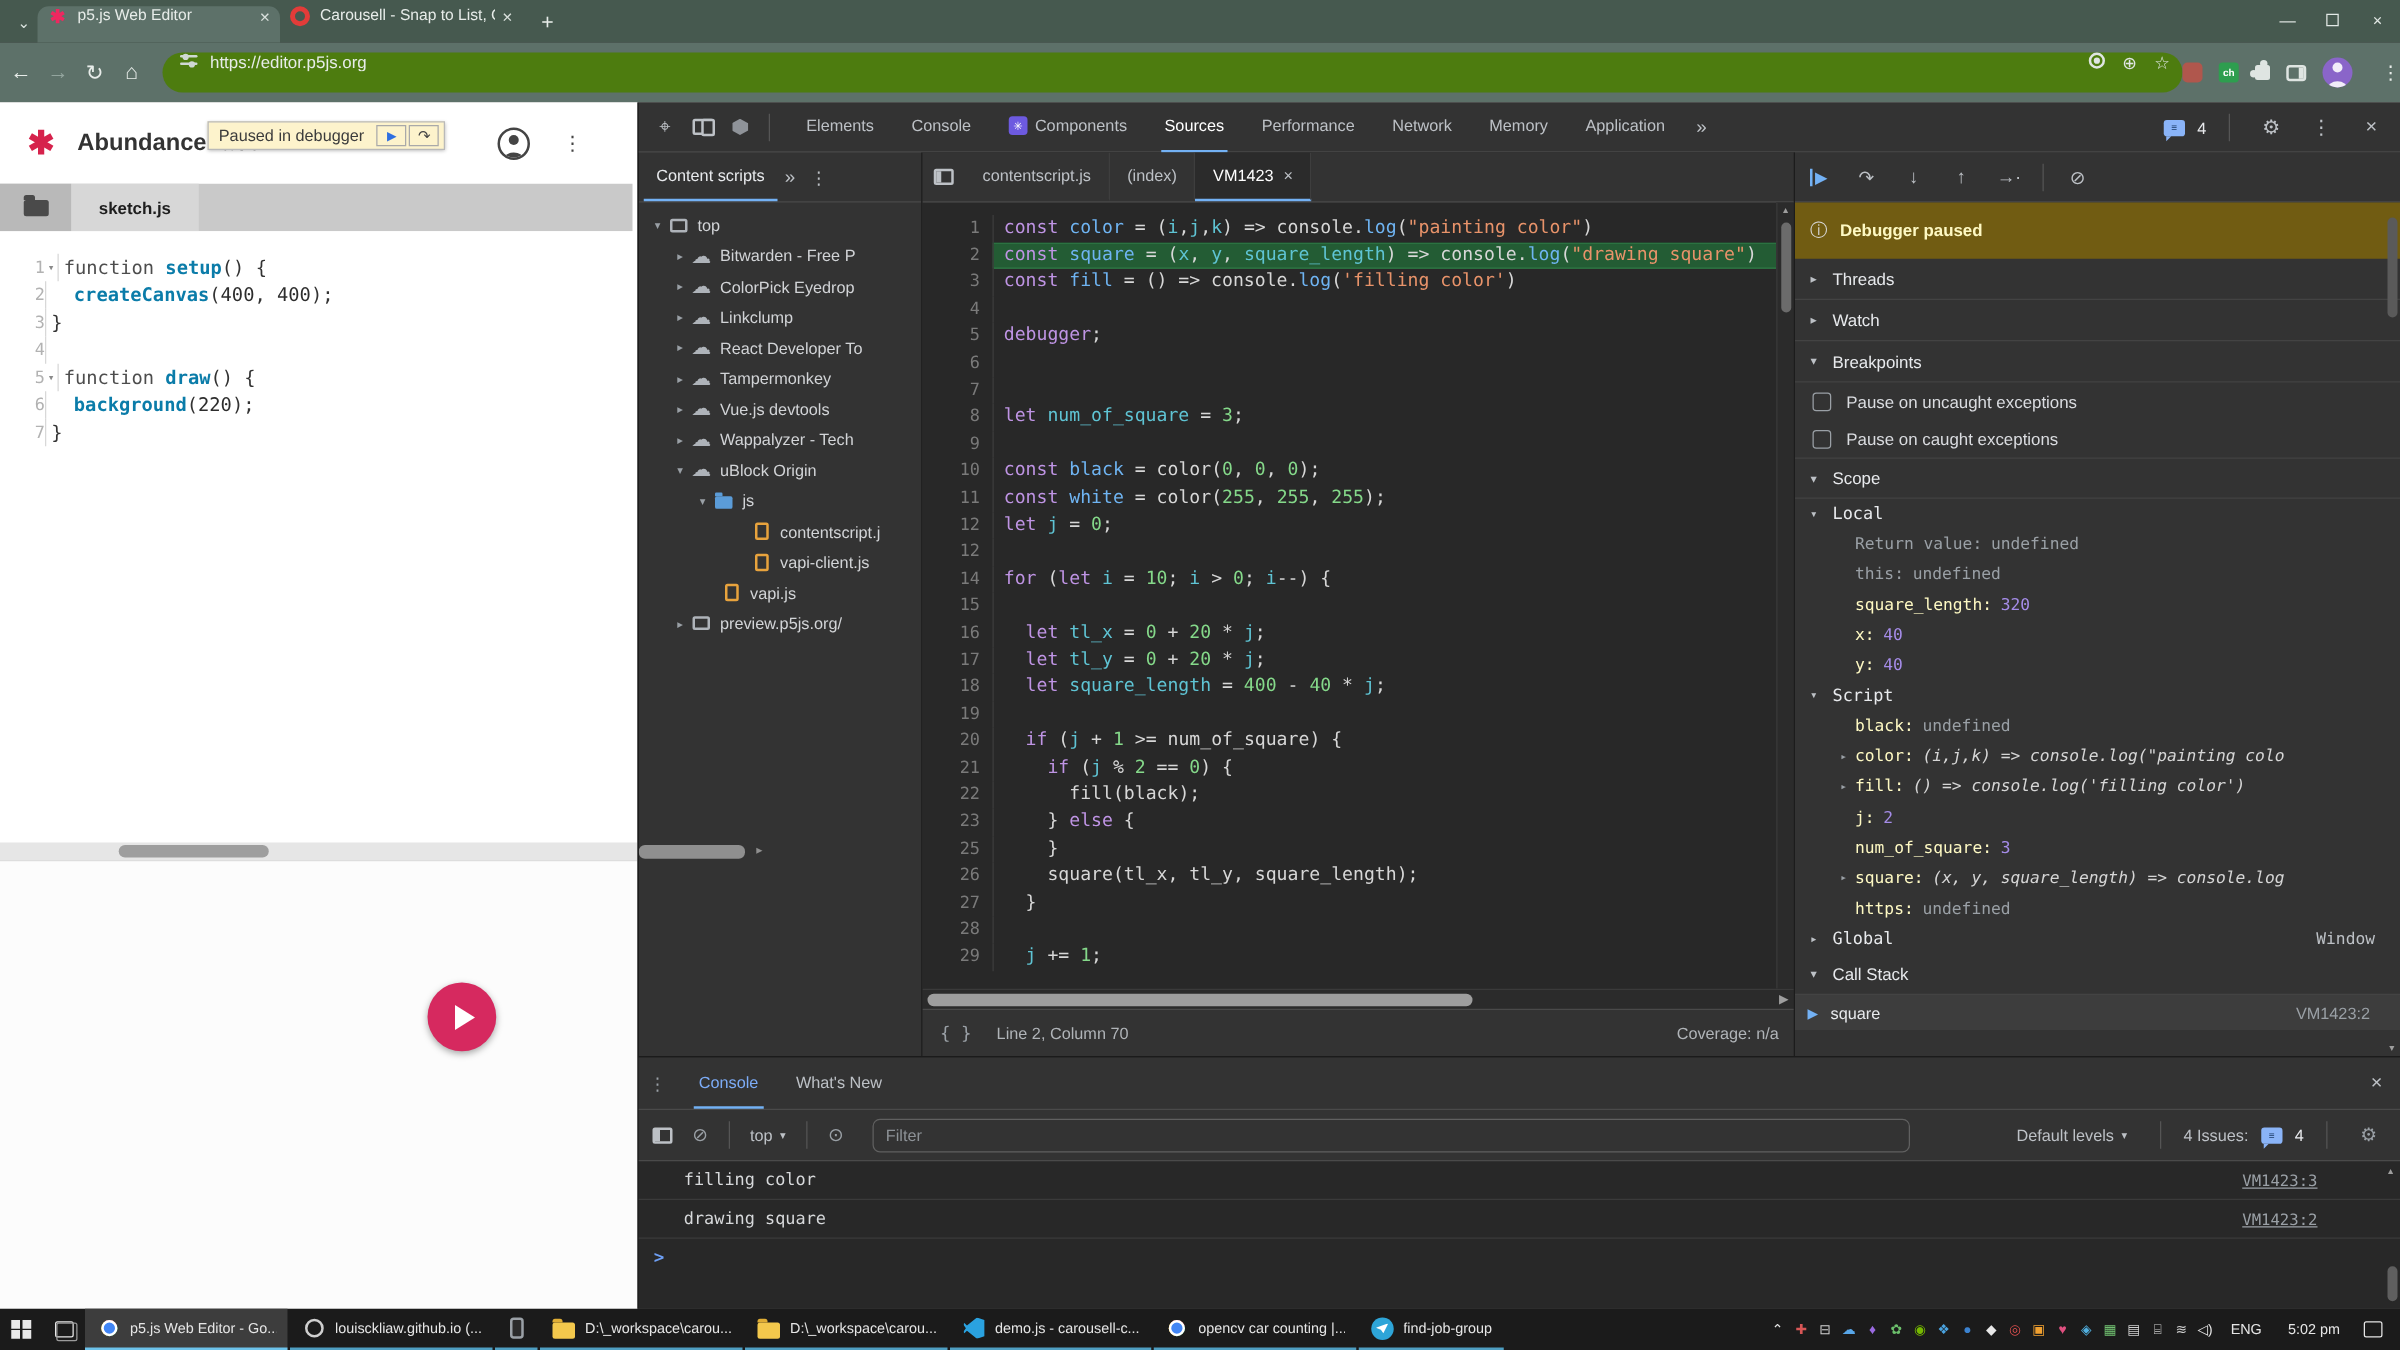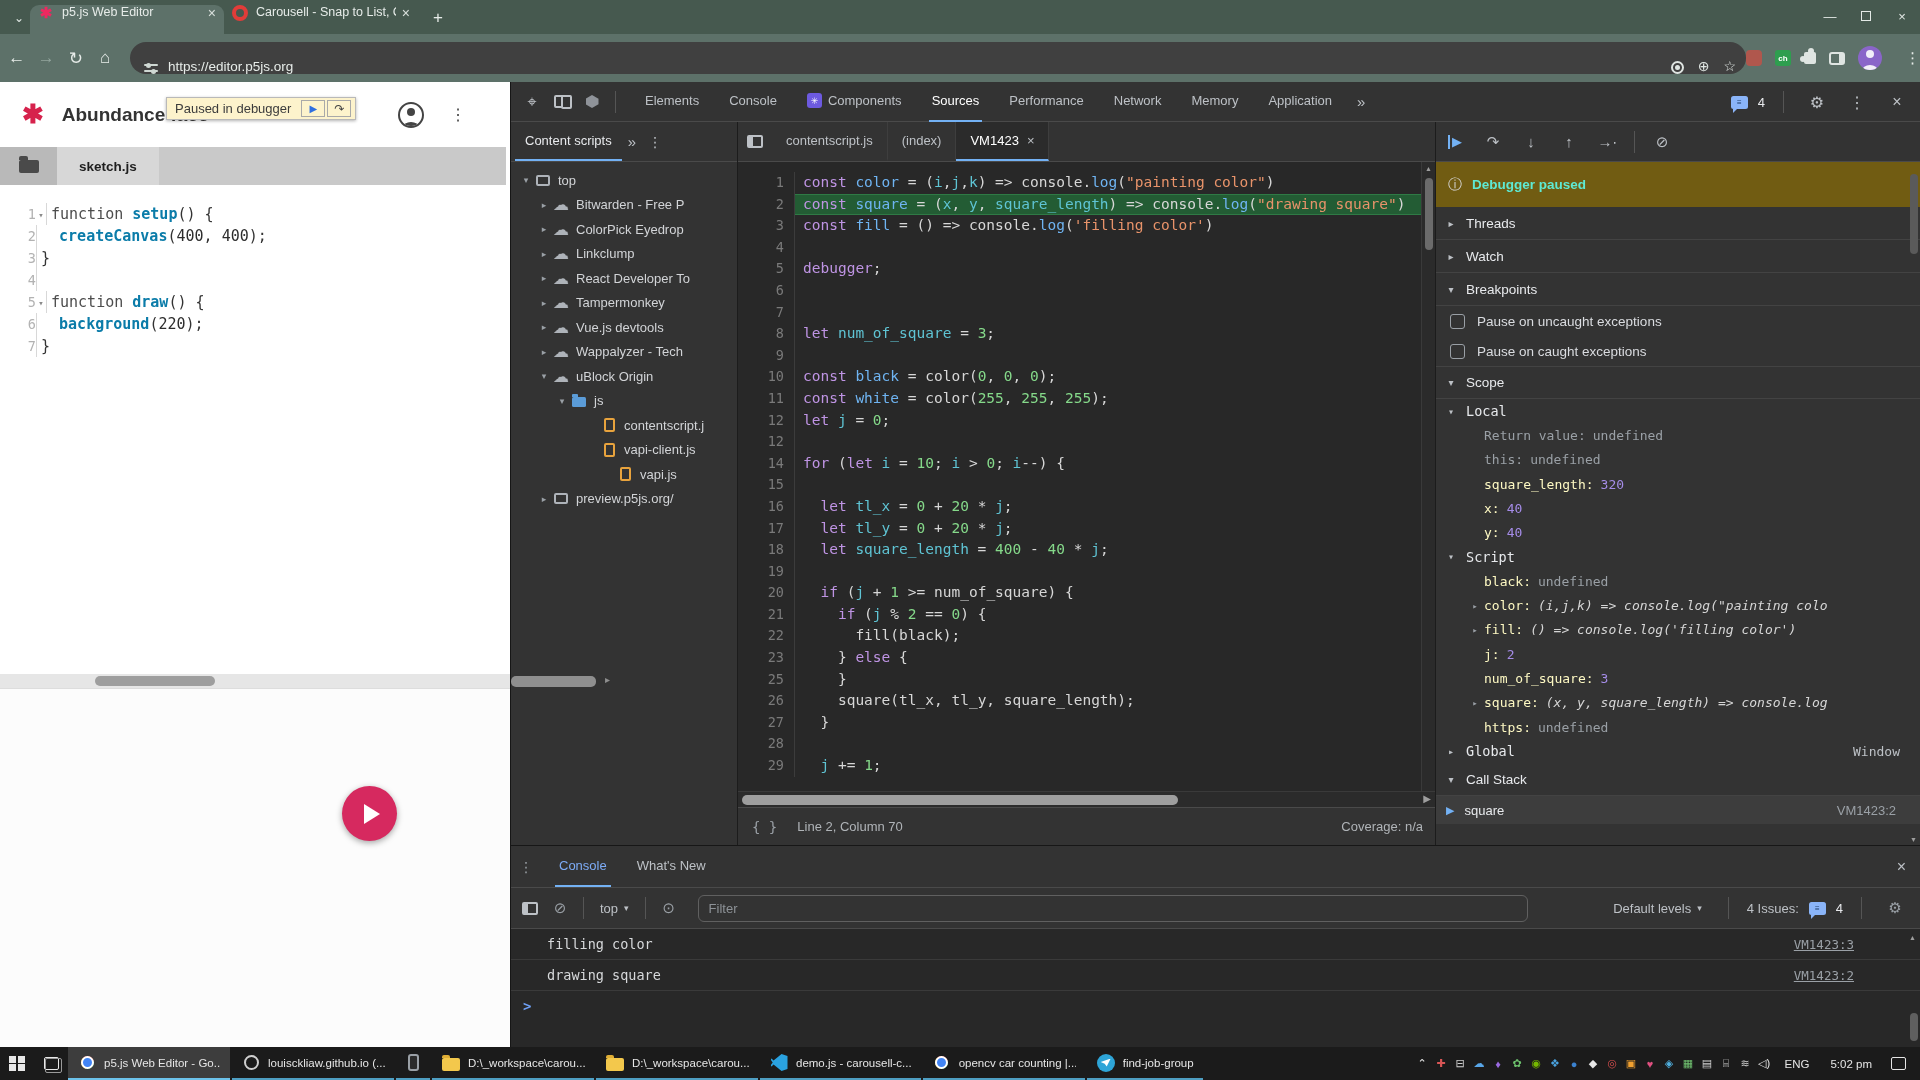--- a/index.html
+++ b/index.html
@@ -21,21 +21,21 @@
   .btab .ttl{flex:1;overflow:hidden;white-space:nowrap}
   .btab .tclose{color:#d9e0dc;font-size:14px;margin-left:6px}
   .newtab{width:24px;height:24px;margin:0 0 4px 8px;color:#e7ece9;font-size:17px;display:flex;align-items:center;justify-content:center}
   .wincontrols{position:absolute;right:0;top:0;height:32px;display:flex}
   .wc{width:36px;height:32px;display:flex;align-items:center;justify-content:center;color:#e3e9e6;font-size:13px}
   .wc .maxbox{width:10px;height:10px;border:1.5px solid #e3e9e6}
 
   .btoolbar{position:absolute;top:34px;left:0;right:0;height:48px;background:#5d7169;display:flex;align-items:center}
   .navbtn{width:30px;height:30px;display:flex;align-items:center;justify-content:center;font-size:17px;color:#e7ece9;margin-left:4px}
   .navbtn.dim{color:#93a59e}
-  .omnibox{height:32px;background:#404040;border-radius:16px;margin-left:12px;display:flex;align-items:flex-end;
+  .omnibox{height:32px;background:#4d7c0f;border-radius:16px;margin-left:12px;display:flex;align-items:flex-start;
     flex:none;width:1616px;padding:0 10px 0 14px;color:#e7ece9}
   .omni-url{font-size:13.5px;margin-left:10px;flex:1;white-space:nowrap;overflow:hidden}
   .tune{width:14px;height:12px;position:relative;flex:none}
   .tune::before,.tune::after{content:"";position:absolute;left:0;right:0;height:2px;background:#cfd8d3;border-radius:2px}
   .tune::before{top:2px}.tune::after{bottom:2px}
   .tune i{position:absolute;width:5px;height:5px;border-radius:50%;background:#cfd8d3}
   .tune i.a{top:0.5px;left:2px}.tune i.b{bottom:0.5px;right:2px}
   .omni-ic{margin-left:14px;color:#dfe5e2;font-size:14px;flex:none;display:flex;align-items:center;justify-content:center}
   .lens{width:13px;height:13px;border:2px solid #dfe5e2;border-radius:50%;position:relative}
   .lens::after{content:"";position:absolute;inset:2px;border-radius:50%;background:#dfe5e2}
@@ -161,21 +161,21 @@
   .sb-pp{margin-left:14px;font-family:"DejaVu Sans Mono",monospace;font-size:14px;color:#9aa0a6}
   .sb-pos{margin-left:20px}
   .sb-cov{margin-left:auto;margin-right:12px}
 
   .dt-side{width:484px;display:flex;flex-direction:column;position:relative;overflow:hidden;background:#333}
   .dbgbar{height:40px;border-bottom:1px solid #4a4a4a;display:flex;align-items:center;flex:none}
   .dbg-ic{width:38px;height:28px;display:flex;align-items:center;justify-content:center;font-size:15px;color:#bdc1c6;flex:none}
   .resume{color:#73b1f4;border-left:2.5px solid #73b1f4;padding-left:2px;font-size:13px;height:14px;line-height:14px}
   .banner{height:45px;background:#715c12;display:flex;align-items:center;flex:none}
   .banner .info{color:#d8d8d8;font-size:14px;margin-left:12px}
-  .banner .btxt{color:#5eead4;font-weight:bold;font-size:13.5px;margin-left:10px}
+  .banner .btxt{color:#fef9c3;font-weight:bold;font-size:13.5px;margin-left:10px}
   .secrow{height:33px;display:flex;align-items:center;border-bottom:1px solid #434343;flex:none}
   .secarr{width:30px;text-align:center;color:#bdc1c6;font-size:10px;flex:none}
   .seclbl{color:#e8eaed;font-size:13.5px}
   .cbrow{height:30px;display:flex;align-items:center;flex:none}
   .cbox{width:15px;height:15px;border:1.5px solid #9aa0a6;border-radius:3px;margin-left:14px;flex:none}
   .cblbl{color:#dadce0;font-size:13.5px;margin-left:12px}
   .scopewrap{flex:none}
   .s-row{height:24.3px;display:flex;align-items:center;font-family:"DejaVu Sans Mono",monospace;font-size:13px;
     padding-left:48px;white-space:nowrap;overflow:hidden}
   .s-row.hdr{padding-left:0}
@@ -549,21 +549,21 @@
               </div>
 
               <div class="trow" style="padding-left: 74px;">
                 <span class="tarr"></span>
                 <span class="ticn">
                   <span class="i-file"></span>
                 </span>
                 <span class="tlabel">vapi-client.js</span>
               </div>
 
-              <div class="trow" style="padding-left: 90px;">
+              <div class="trow" style="padding-left: 50px;">
                 <span class="tarr"></span>
                 <span class="ticn">
                   <span class="i-file"></span>
                 </span>
                 <span class="tlabel">vapi.js</span>
               </div>
 
               <div class="trow" style="padding-left: 26px;">
                 <span class="tarr">▸</span>
                 <span class="ticn">

